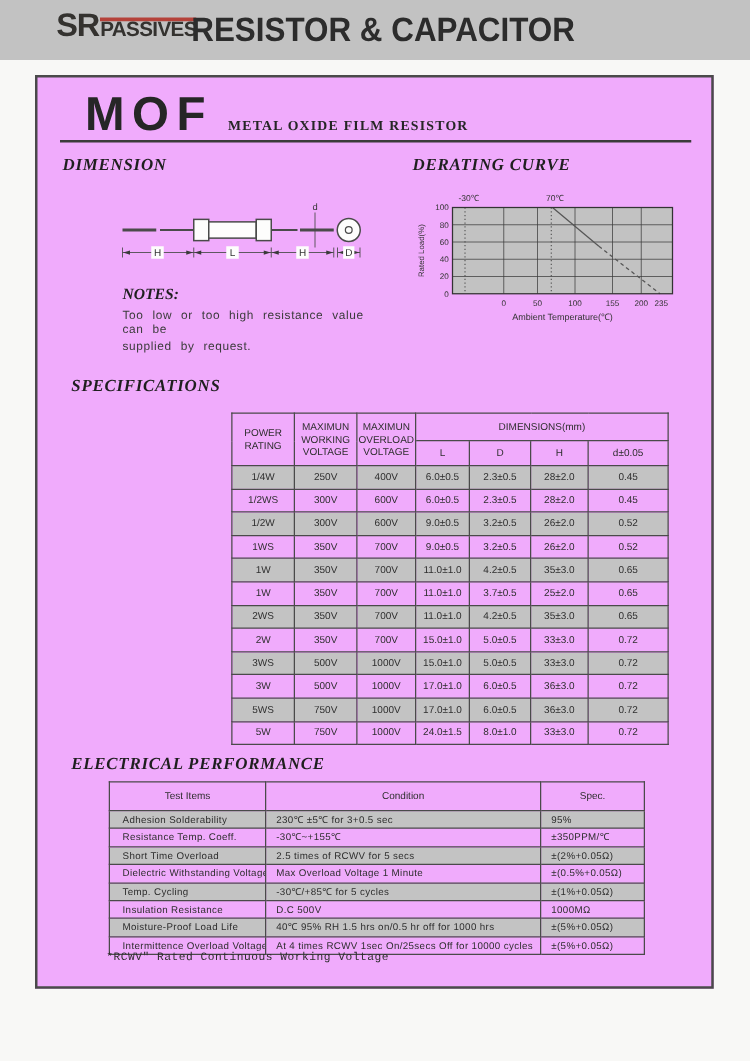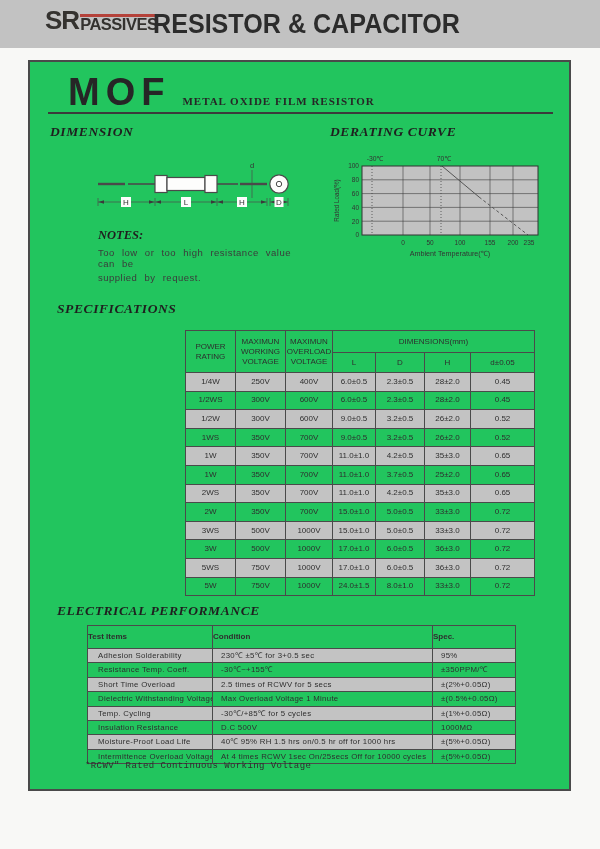--- a/index.html
+++ b/index.html
@@ -8,21 +8,21 @@
   
   .brandbar{position:absolute;left:0;top:0;width:600px;height:48px;background:#c2c2c2;}
   .logo{position:absolute;left:45px;top:10px;display:flex;align-items:flex-end;}
   .logo-sr{font-size:26px;font-weight:700;letter-spacing:-1px;color:#34322f;line-height:0.82;}
   .logo-pw{display:flex;flex-direction:column;margin-left:1px;}
   .logo-redbar{height:3px;background:#b5423a;margin-bottom:1px;}
   .logo-passives{font-size:16.5px;font-weight:900;letter-spacing:-0.5px;color:#34322f;line-height:0.82;}
   .header-title{position:absolute;left:153px;top:9px;margin:0;font-size:27px;font-weight:900;
                 color:#2c2c2c;letter-spacing:0;transform:scaleX(0.93);transform-origin:left top;white-space:nowrap;}
   
-  .sheet{position:absolute;left:28px;top:60px;width:543px;height:731px;background:#22c55e;
+  .sheet{position:absolute;left:28px;top:60px;width:543px;height:731px;background:#f0abfc;
          border:2px solid #4a4a4a;box-sizing:border-box;}
   .titleblock{position:absolute;left:38px;top:11px;display:flex;align-items:baseline;}
   .mof{font-size:38px;font-weight:900;letter-spacing:6px;color:#262626;line-height:1;}
   .prodname{font-family:Liberation Serif, serif;font-size:11px;font-weight:bold;
             letter-spacing:1px;margin-left:12px;color:#262626;margin-top:21px;}
   .rule{position:absolute;left:18px;top:50px;width:505px;height:2px;background:#3b3b3b;}
   .sec{position:absolute;margin:0;font-family:"Liberation Serif",serif;font-style:italic;
        font-weight:bold;font-size:13.5px;color:#1f1f1f;letter-spacing:0.6px;white-space:nowrap;}
   .dim-h{left:20px;top:62px;}
   .der-h{left:300px;top:62px;}
@@ -39,21 +39,21 @@
   #spec-table{position:absolute;left:108px;top:268px;width:349px;border:1.5px solid #3c3c3c;margin-left:47px;}
   #spec-table th,#spec-table td{border:1px solid #4a4a4a;font-size:8px;font-weight:normal;
       text-align:center;color:#2e2e2e;padding:0;line-height:1.25;overflow:hidden;}
   #spec-table thead tr:first-child th{height:21px;}
   #spec-table thead tr:last-child th{height:19px;}
   #spec-table tbody td{height:17.6px;}
   #spec-table tbody tr:nth-child(odd){background:#c3c3c3;}
   #elec-table{position:absolute;left:57px;top:563px;width:428px;border:1.5px solid #3c3c3c;}
   #elec-table th,#elec-table td{border:1px solid #4a4a4a;font-size:8px;font-weight:normal;
       color:#2e2e2e;padding:0;line-height:1.2;overflow:hidden;white-space:nowrap;}
-  #elec-table thead th{height:22px;text-align:left;font-weight:bold;}
+  #elec-table thead th{height:22px;text-align:center;}
   #elec-table tbody td{height:13.4px;text-align:left;font-size:7.8px;letter-spacing:0.3px;}
   #elec-table tbody td:nth-child(1){padding-left:10px;}
   #elec-table tbody td:nth-child(2){padding-left:8px;}
   #elec-table tbody td:nth-child(3){padding-left:8px;}
   #elec-table tbody tr:nth-child(odd){background:#c3c3c3;}
   .footnote{position:absolute;left:55px;top:699px;font-family:"Liberation Mono",monospace;
             font-size:9px;letter-spacing:0.4px;color:#2e2e2e;}
   
   svg text{font-family:"Liberation Sans",sans-serif;fill:#333;}
 </style>

